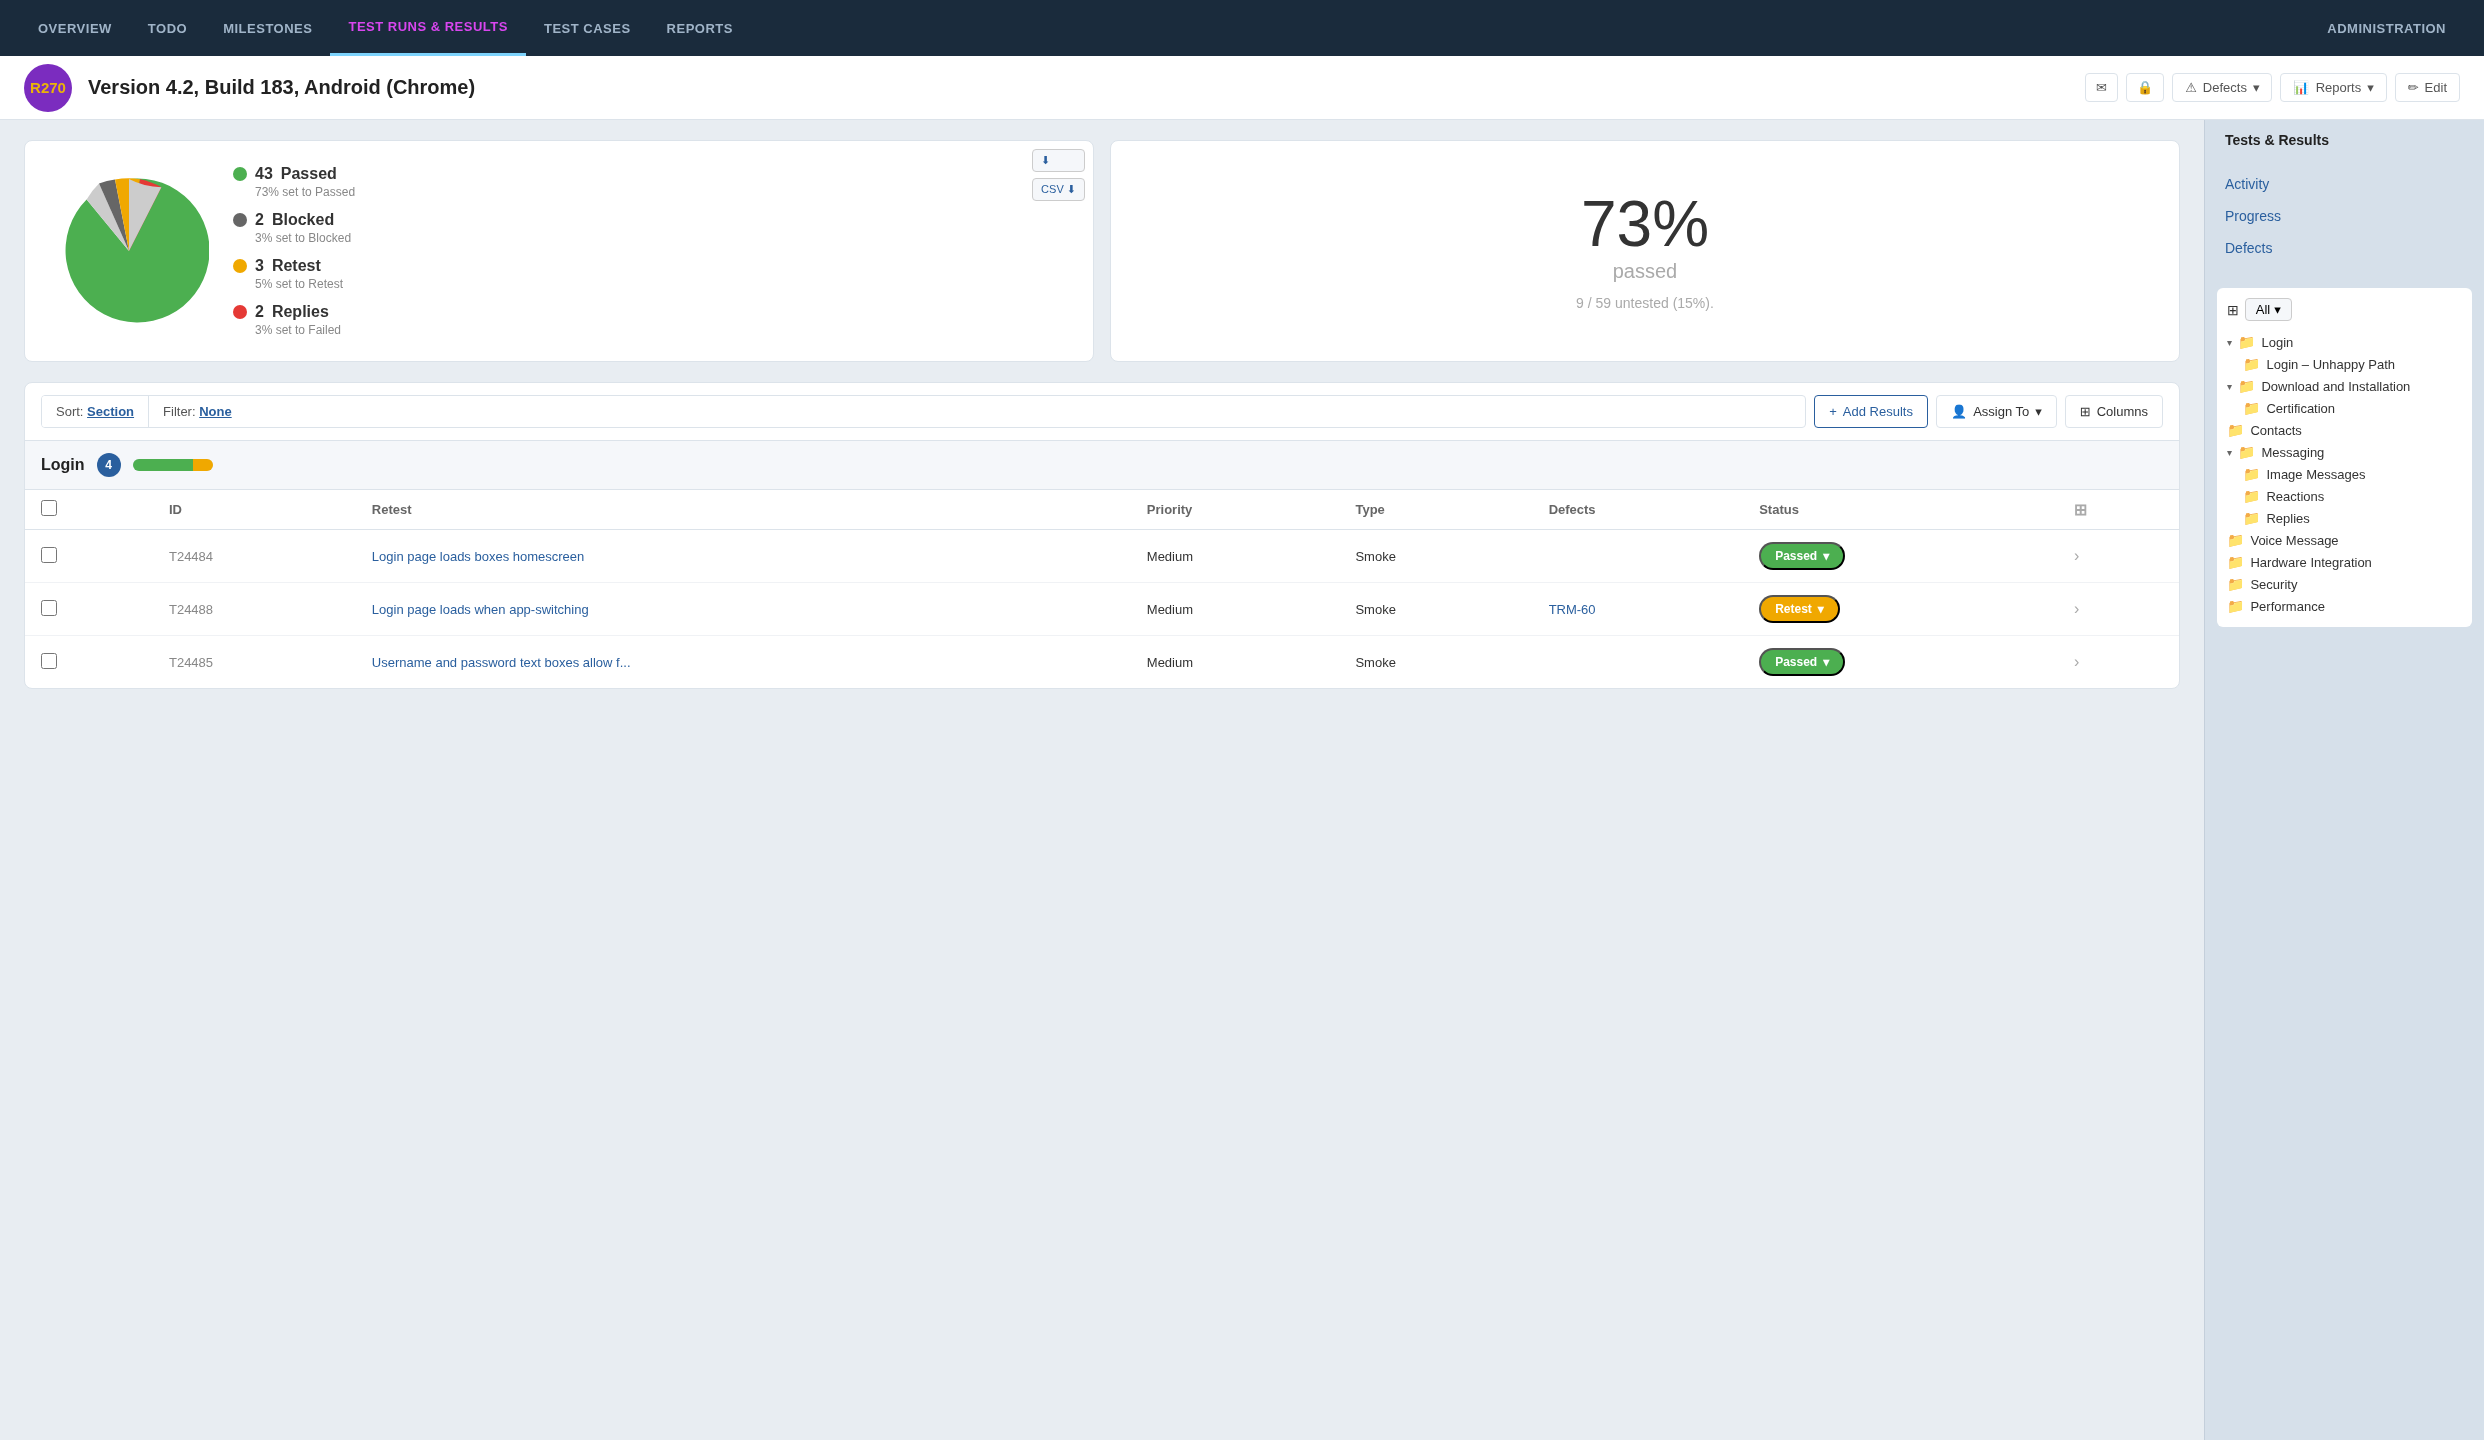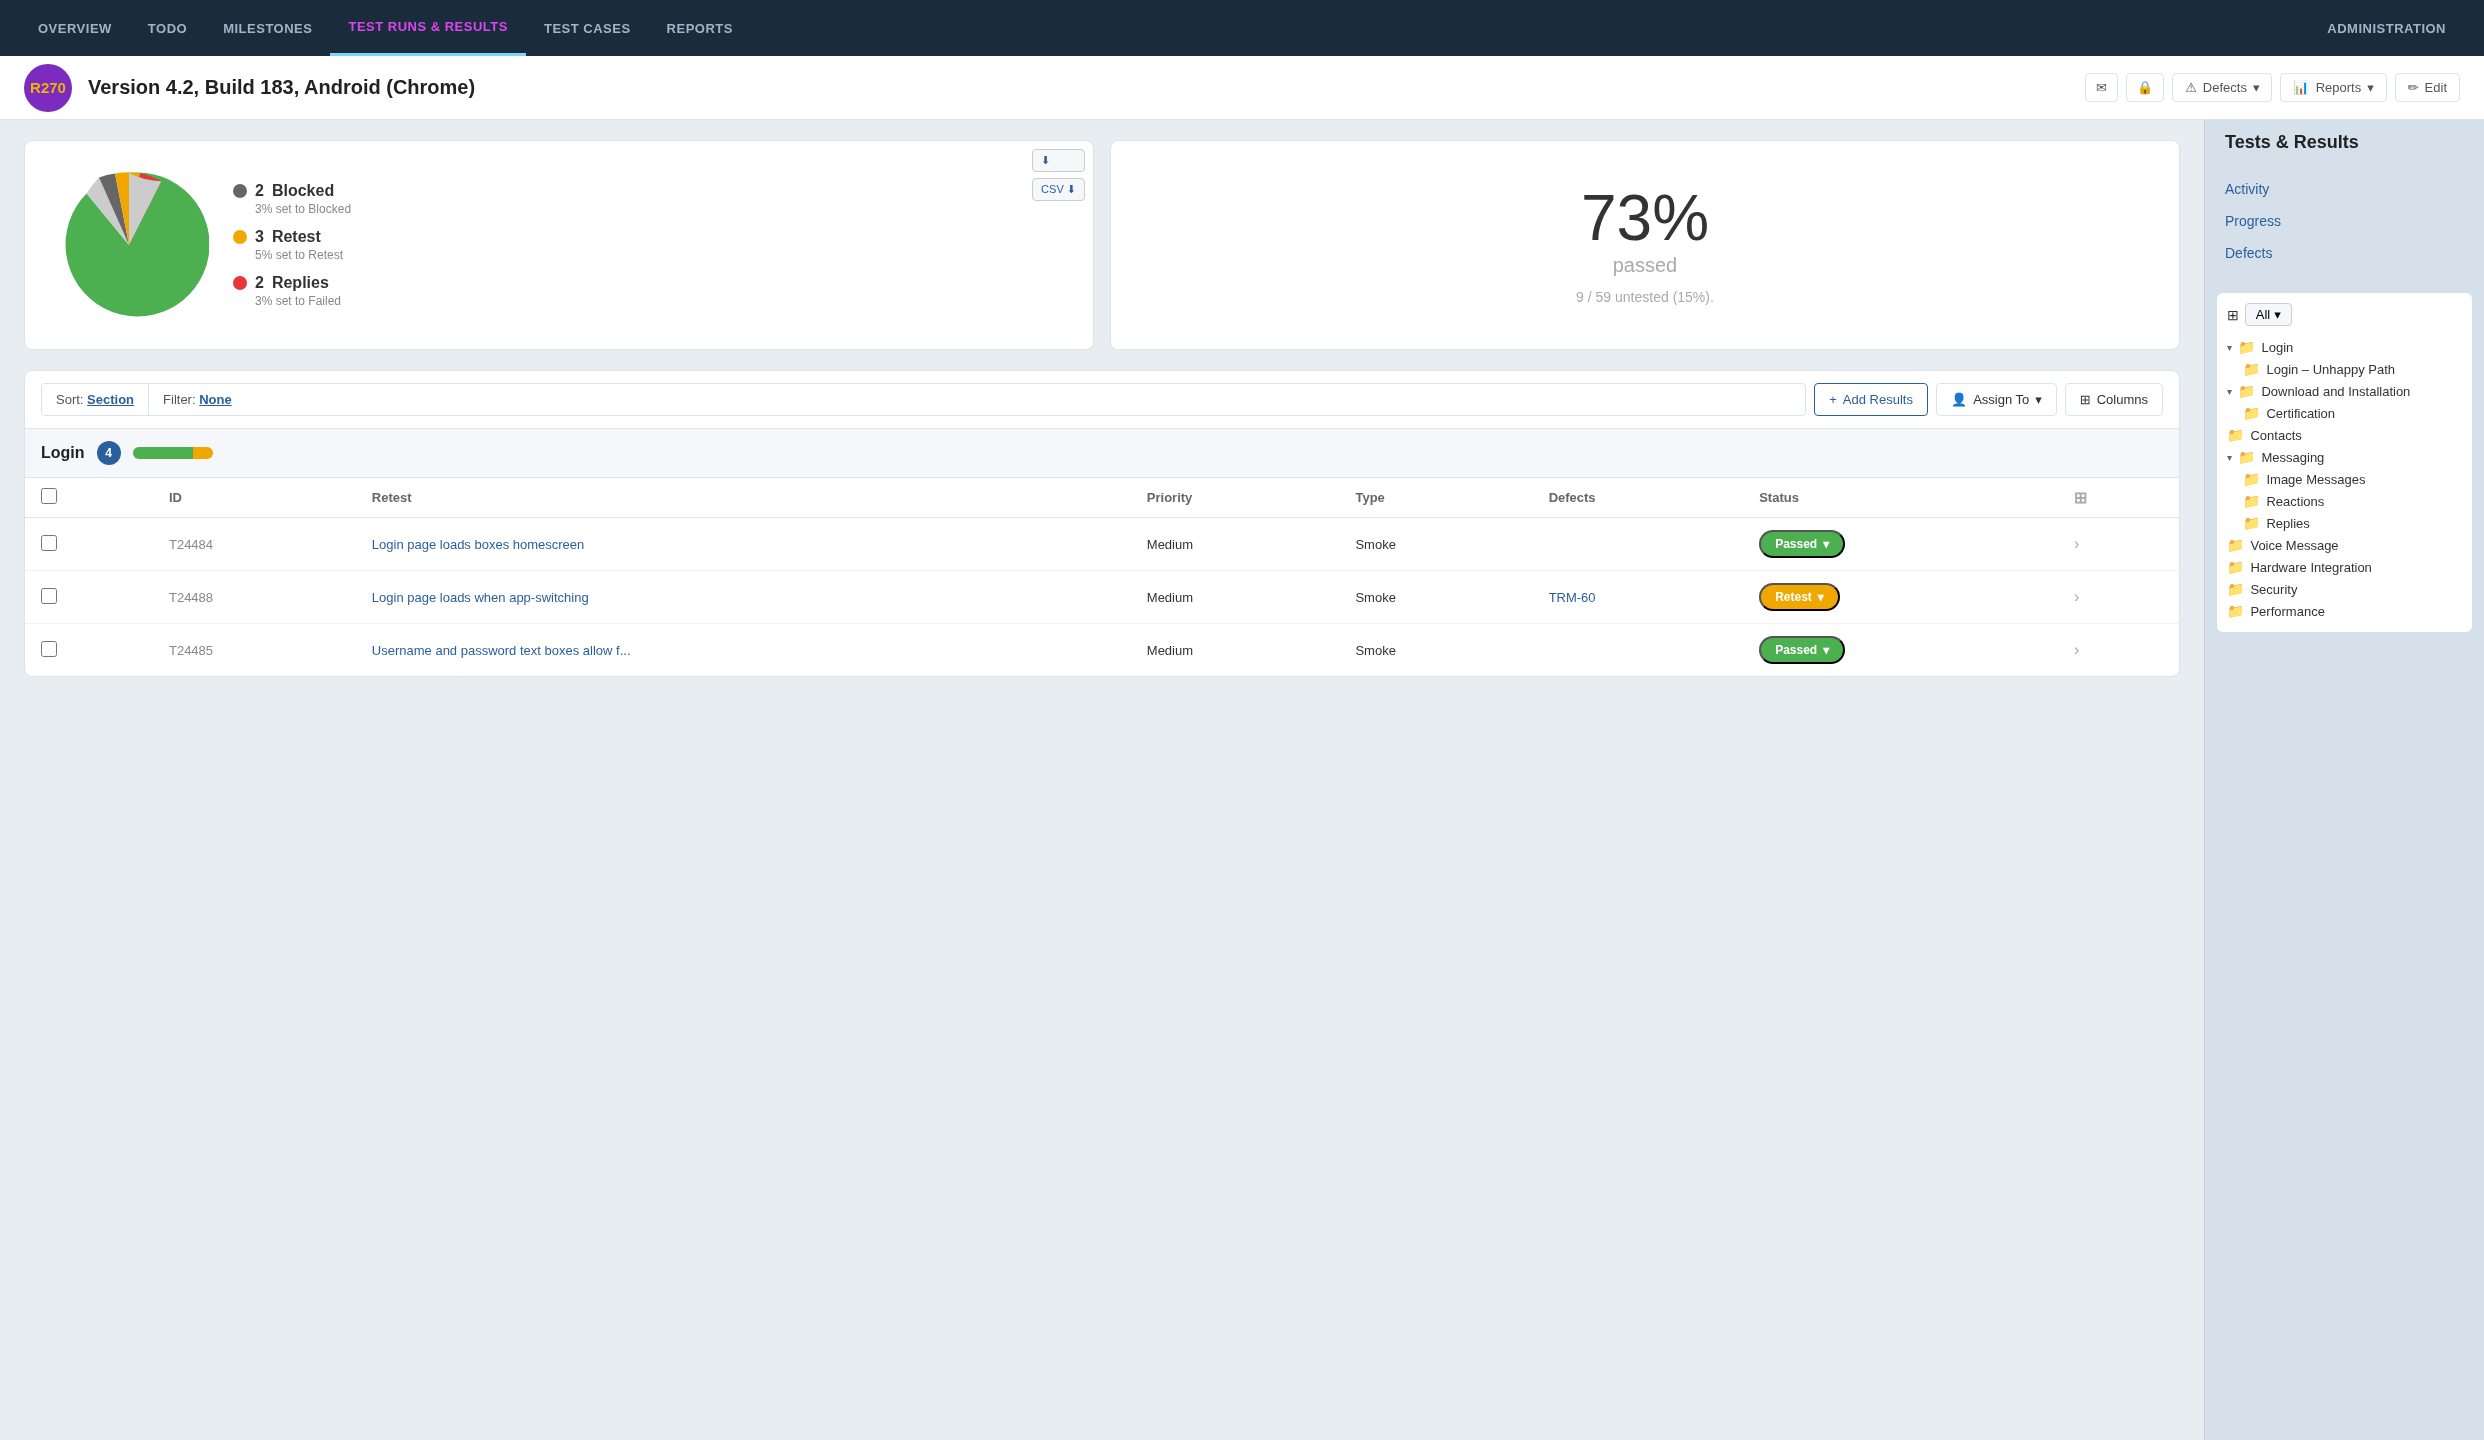--- a/index.html
+++ b/index.html
@@ -22,21 +22,21 @@
     
     .main-layout { display: flex; height: calc(100vh - 56px - 64px); }
 
     
     .content { flex: 1; overflow-y: auto; padding: 20px 24px; }
 
     
     .right-sidebar { width: 280px; background: #d6e0ea; border-left: 1px solid #c4cfdb; overflow-y: auto; flex-shrink: 0; }
     .sidebar-nav { padding: 16px 0; }
     .sidebar-nav-item { display: block; padding: 8px 20px; color: #2a5f9e; font-size: 14px; text-decoration: none; font-weight: 500; cursor: pointer; }
-    .sidebar-title { padding: 12px 20px 4px; font-size: 18px; font-weight: 700; color: #222; }
+    .sidebar-title { padding: 12px 20px 4px; font-size: 14px; font-weight: 700; color: #222; }
 
     
     .tree-section { margin: 8px 12px; background: #fff; border-radius: 6px; padding: 10px; }
     .tree-filter { display: flex; align-items: center; gap: 6px; margin-bottom: 10px; }
     .tree-filter-btn { border: 1px solid #ccc; border-radius: 4px; padding: 3px 10px; font-size: 13px; background: #f5f7fa; cursor: pointer; display: flex; align-items: center; gap: 4px; }
     .tree-item { display: flex; align-items: center; gap: 6px; padding: 3px 0; font-size: 13px; color: #333; cursor: pointer; }
     .tree-folder-icon { color: #f0a800; font-size: 14px; }
     .tree-arrow { font-size: 10px; color: #666; }
 
     
@@ -156,20 +156,28 @@
 
             <path d="M80,80 L66,8.5 A72,72 0 0,1 91,8.2 Z" fill="#f0a800"></path>
 
             <path d="M80,80 L91,8.2 A72,72 0 0,1 112.4,16.2 Z" fill="#e53935"></path>
 
             <path d="M80,80 L112.4,16.2 A72,72 0 0,1 80,8 Z" fill="#cccccc"></path>
           </svg>
         </div>
 
         <div class="legend">
+          <div class="legend-item">
+            <div class="legend-label">
+              <span class="legend-dot" style="background:#4caf50"></span>
+              <span>43</span>
+              <span>Passed</span>
+            </div>
+            <div class="legend-sub">73% set to Passed</div>
+          </div>
           <div class="legend-item">
             <div class="legend-label">
               <span class="legend-dot" style="background:#666666"></span>
               <span>2</span>
               <span>Blocked</span>
             </div>
             <div class="legend-sub">3% set to Blocked</div>
           </div>
           <div class="legend-item">
             <div class="legend-label">

